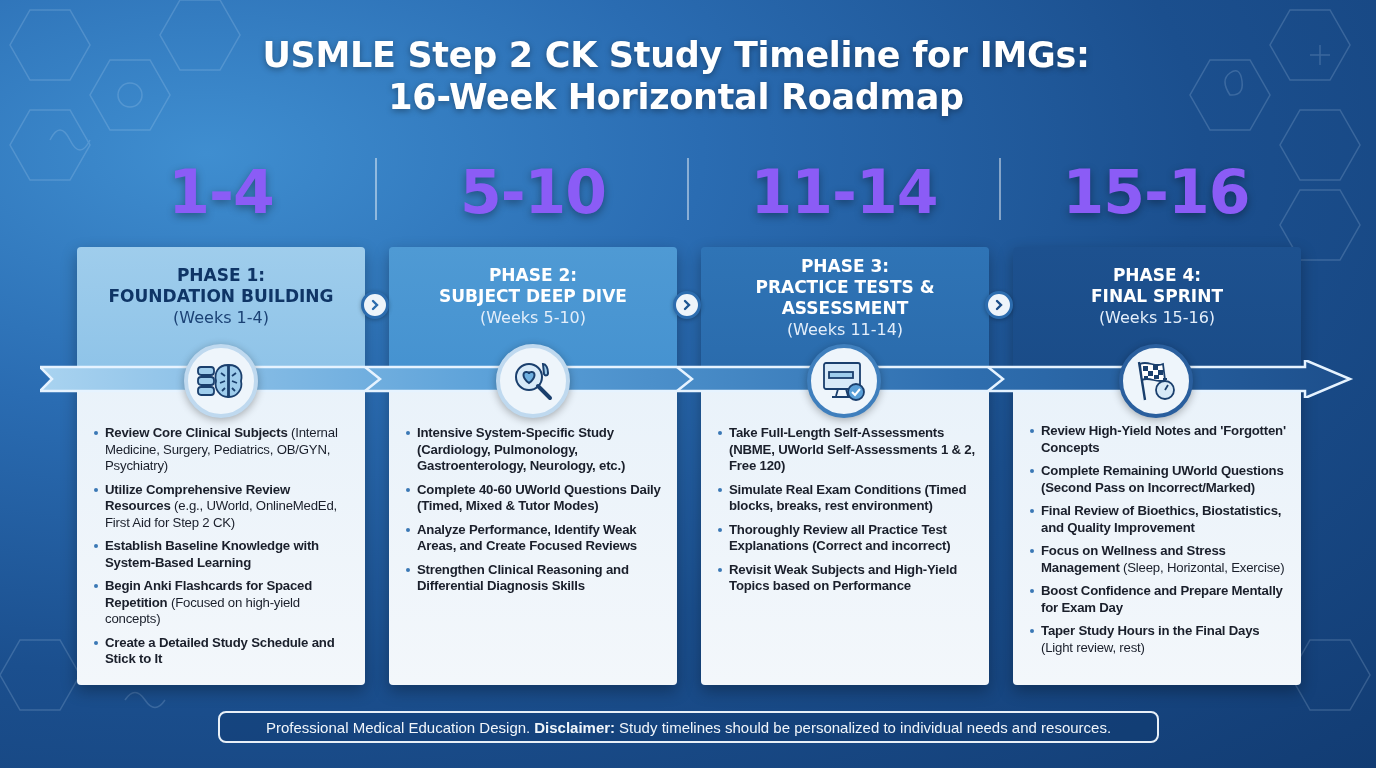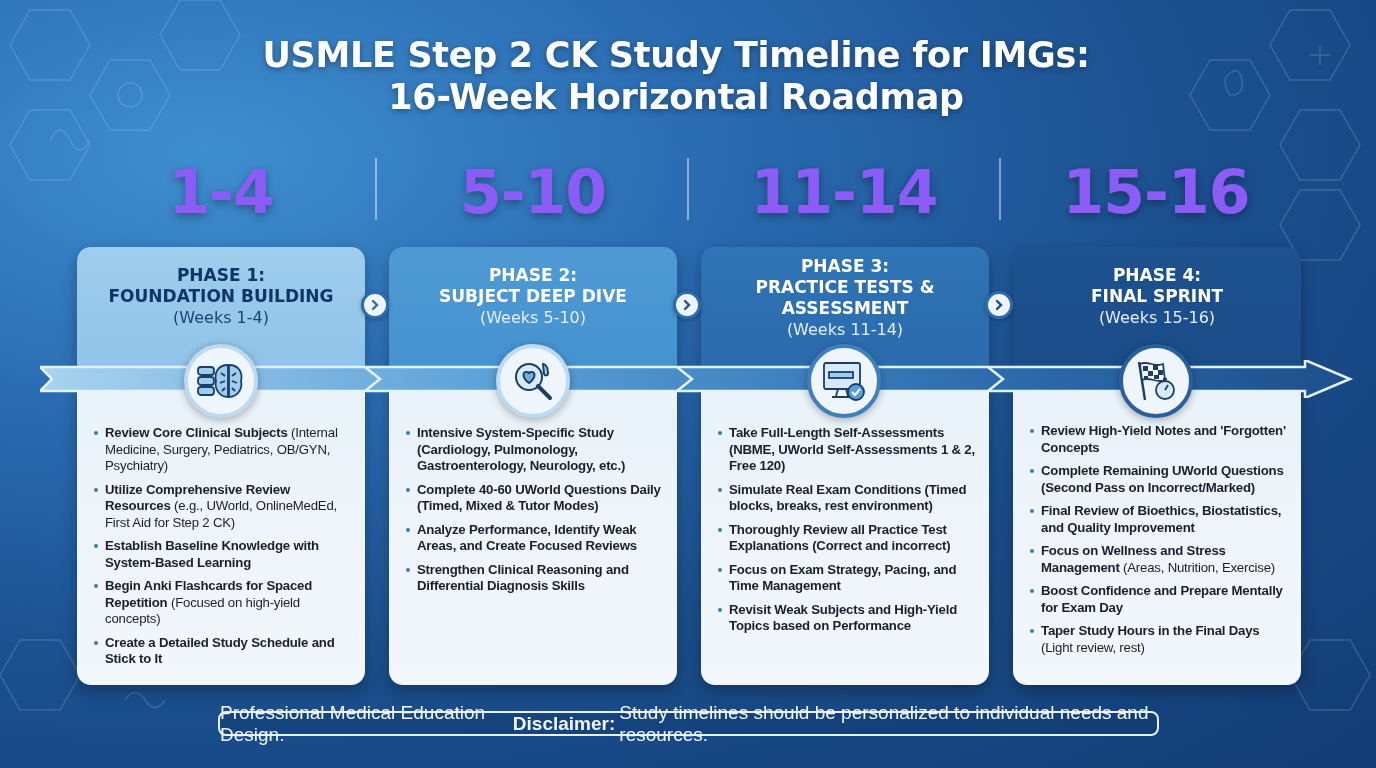--- a/index.html
+++ b/index.html
@@ -18,21 +18,21 @@
   }
   .weeks-row { position: absolute; top: 152px; left: 0; width: 1376px; height: 80px; }
   .week-num {
     position: absolute; top: 0; width: 300px; text-align: center;
     font-family: "DejaVu Sans", sans-serif; font-weight: bold; font-size: 60px; line-height: 80px;
     color: #8b5cf6; text-shadow: 0 3px 8px rgba(0,0,0,0.35); letter-spacing: -1px;
   }
   .week-sep { position: absolute; top: 158px; width: 2px; height: 62px; background: rgba(255,255,255,0.45); }
   .card {
     position: absolute; top: 247px; width: 288px; height: 438px;
-    border-radius: 14px; overflow: hidden;
+    border-radius: 4px; overflow: hidden;
     box-shadow: 0 6px 16px rgba(0,0,0,0.3);
   }
   .card-head { position: absolute; top: 0; left: 0; right: 0; height: 130px; text-align: center; }
   .card-body {
     position: absolute; top: 130px; left: 0; right: 0; bottom: 0;
     background: linear-gradient(180deg, #e9f2fa 0%, #f3f7fb 100%);
   }
   .phase-title {
     font-family: "DejaVu Sans", sans-serif; font-weight: bold; font-size: 17px; line-height: 21px;
     padding: 0 10px;
@@ -70,24 +70,24 @@
   }
   ul.bullets li::before {
     content: ""; position: absolute; left: -11px; top: 6px; width: 4px; height: 4px;
     border-radius: 50%; background: #3a78b5;
   }
   ul.bullets li b { font-weight: bold; }
   ul.bullets li span.rest { font-weight: normal; }
   .c2 ul.bullets li span.rest, .c3 ul.bullets li span.rest { font-weight: bold; margin-top: 24px; }
 
   .footer {
-    position: absolute; top: 711px; left: 218px; width: 941px; height: 25px;
+    position: absolute; top: 711px; left: 218px; width: 941px; height: 32px;
     border: 2px solid #e8f0f8; border-radius: 8px;
     display: flex; align-items: center; justify-content: center;
-    font-size: 19px; color: #f1f6fb; background: rgba(15,55,105,0.35);
+    font-size: 15px; color: #f1f6fb; background: rgba(15,55,105,0.35);
   }
   .footer b { margin: 0 4px; }
 </style>
 </head>
 <body>
 
 <svg class="bg-deco" width="1376" height="768" viewBox="0 0 1376 768">
   <g fill="none" stroke="#cfe6fb" stroke-width="1.5">
     <polygon points="30,10 70,10 90,45 70,80 30,80 10,45"></polygon>
     <polygon points="110,60 150,60 170,95 150,130 110,130 90,95"></polygon>
@@ -163,39 +163,38 @@
     <div class="phase-title">PHASE 3:</div>
     <div class="phase-title">PRACTICE TESTS &amp;</div>
     <div class="phase-title">ASSESSMENT</div>
     <div class="phase-weeks">(Weeks 11-14)</div>
   </div>
   <div class="card-body">
     <ul class="bullets">
       <li><b>Take Full-Length Self-Assessments</b> <span class="rest">(NBME, UWorld Self-Assessments 1 &amp; 2, Free 120)</span></li>
       <li><b>Simulate Real Exam Conditions</b> <span class="rest">(Timed blocks, breaks, rest environment)</span></li>
       <li><b>Thoroughly Review all Practice Test</b> <span class="rest">Explanations (Correct and incorrect)</span></li>
-      <li><b>Focus on Exam Strategy, Pacing, and</b> <span class="rest">Time Management</span></li>
       <li><b>Revisit Weak Subjects and High-Yield</b> <span class="rest">Topics based on Performance</span></li>
     </ul>
   </div>
 </div>
 
 <div class="card c4" style="left:1013px">
   <div class="card-head">
     <div style="height:18px"></div>
     <div class="phase-title">PHASE 4:</div>
     <div class="phase-title">FINAL SPRINT</div>
     <div class="phase-weeks">(Weeks 15-16)</div>
   </div>
   <div class="card-body">
     <ul class="bullets" style="padding-top:46px">
       <li><b>Review High-Yield Notes and 'Forgotten' Concepts</b> <span class="rest"></span></li>
       <li><b>Complete Remaining UWorld Questions (Second Pass on Incorrect/Marked)</b> <span class="rest"></span></li>
       <li><b>Final Review of Bioethics, Biostatistics, and Quality Improvement</b> <span class="rest"></span></li>
-      <li><b>Focus on Wellness and Stress Management</b> <span class="rest">(Areas, Nutrition, Exercise)</span></li>
+      <li><b>Focus on Wellness and Stress Management</b> <span class="rest">(Sleep, Horizontal, Exercise)</span></li>
       <li><b>Boost Confidence and Prepare Mentally for Exam Day</b> <span class="rest"></span></li>
       <li><b>Taper Study Hours in the Final Days</b> <span class="rest">(Light review, rest)</span></li>
     </ul>
   </div>
 </div>
 
 <svg class="timeline" width="1315" height="38" viewBox="0 0 1315 38">
   <defs>
     <linearGradient id="tl" x1="0" x2="1" y1="0" y2="0">
       <stop offset="0" stop-color="#a9d3f0"></stop>

